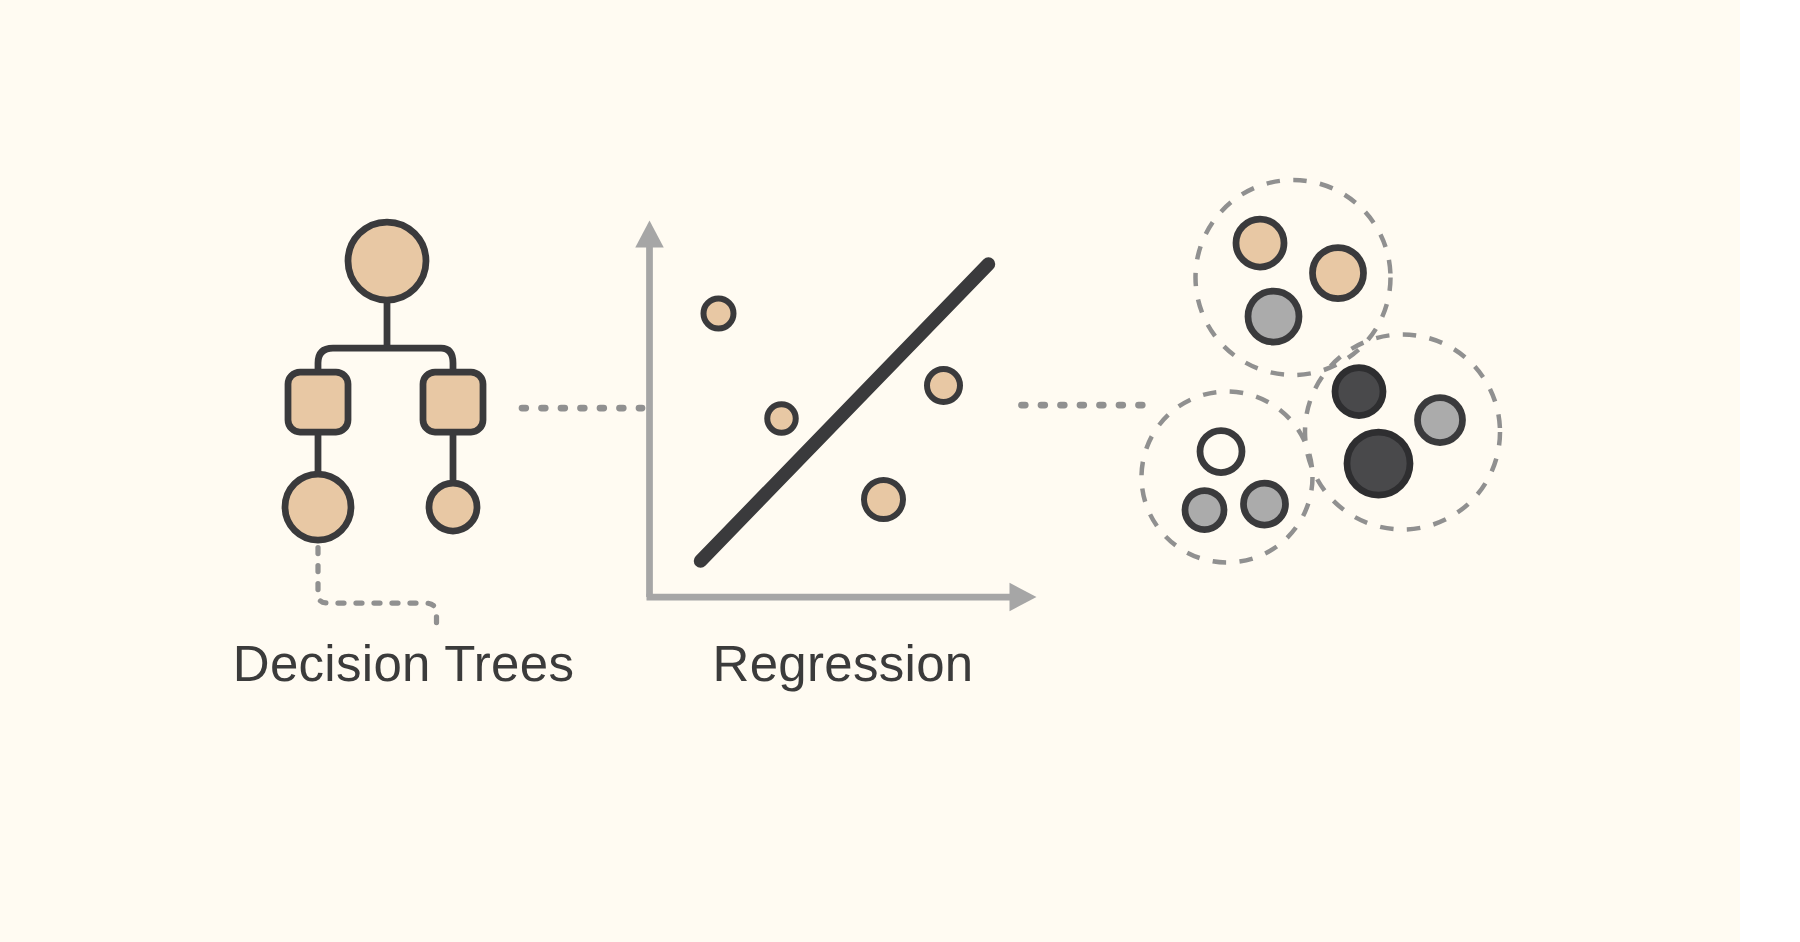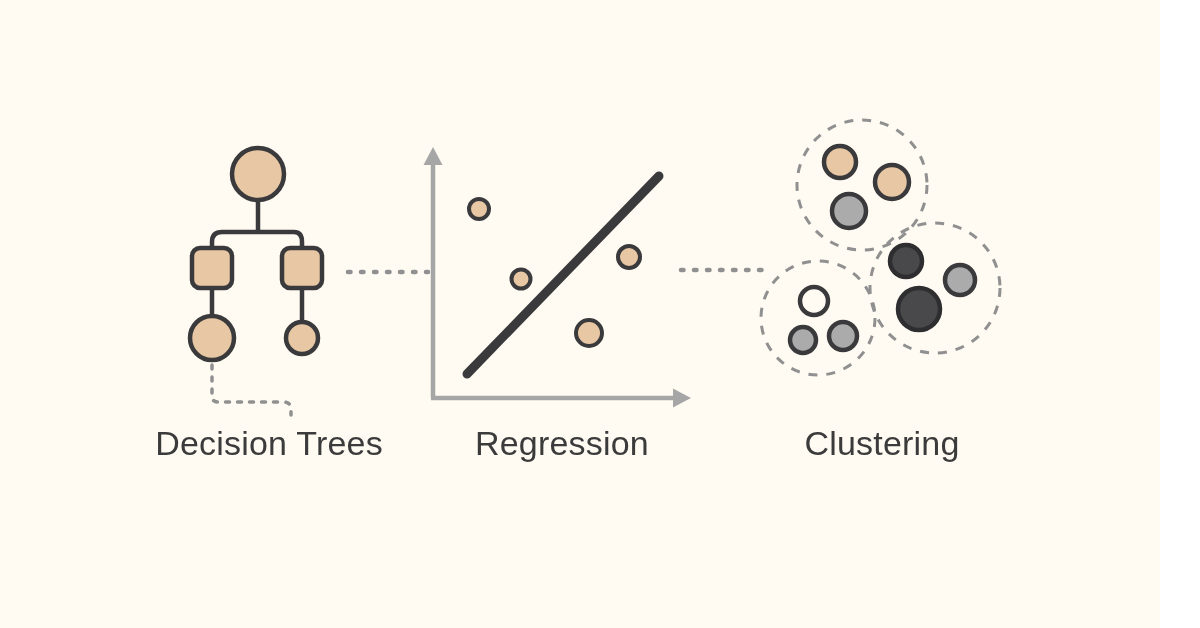--- a/index.html
+++ b/index.html
@@ -111,15 +111,14 @@
       <circle class="shape-gray" cx="843" cy="336" r="14" stroke-width="4.5"></circle>
 
       <circle class="shape-dark" cx="906" cy="261" r="16" stroke-width="4.5"></circle>
       <circle class="shape-gray" cx="960" cy="280" r="15" stroke-width="4.5"></circle>
       <circle class="shape-dark" cx="919" cy="309" r="21" stroke-width="4.5"></circle>
     </svg>
   </div>
 
   <div class="section-label label-decision-trees">Decision Trees</div>
   <div class="section-label label-regression">Regression</div>
-  <div class="section-label label-clustering">Clustering</div>
 
 </div>
 
 </body></html>

